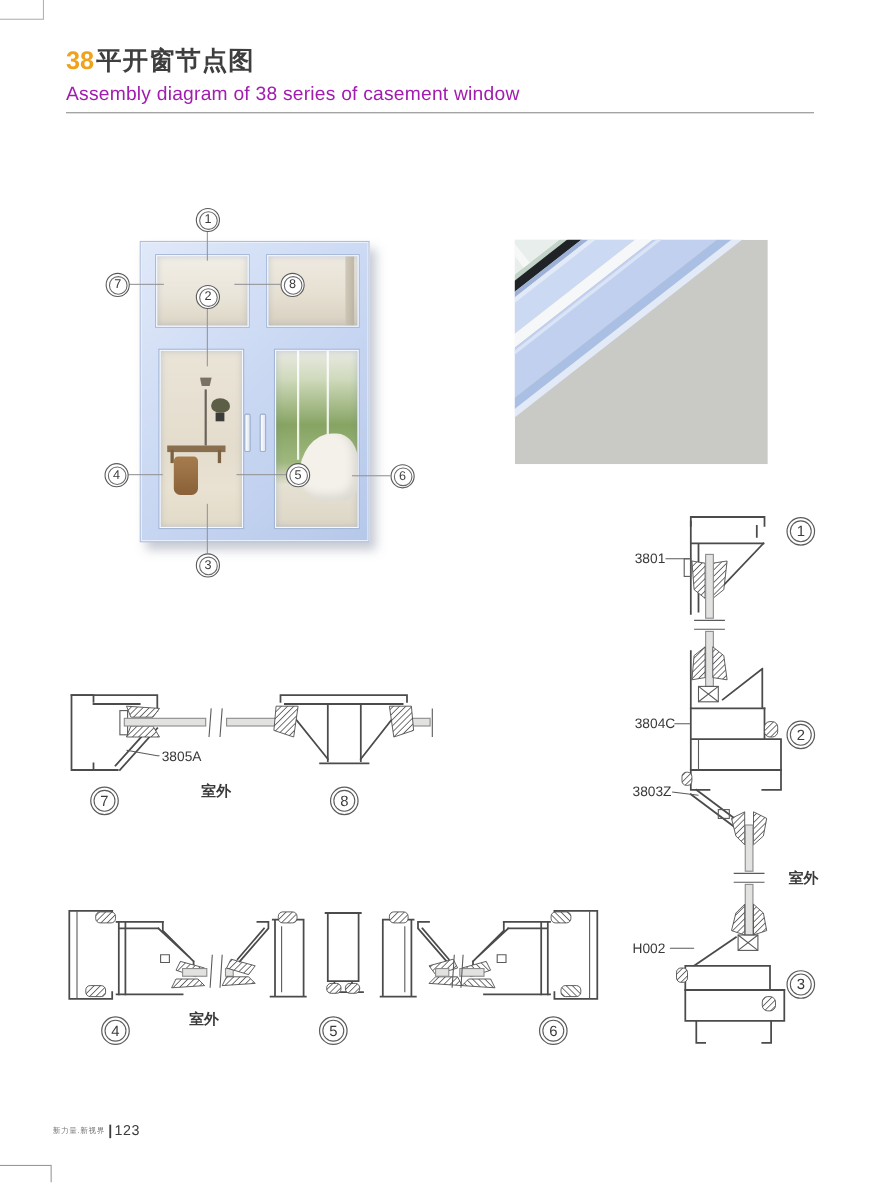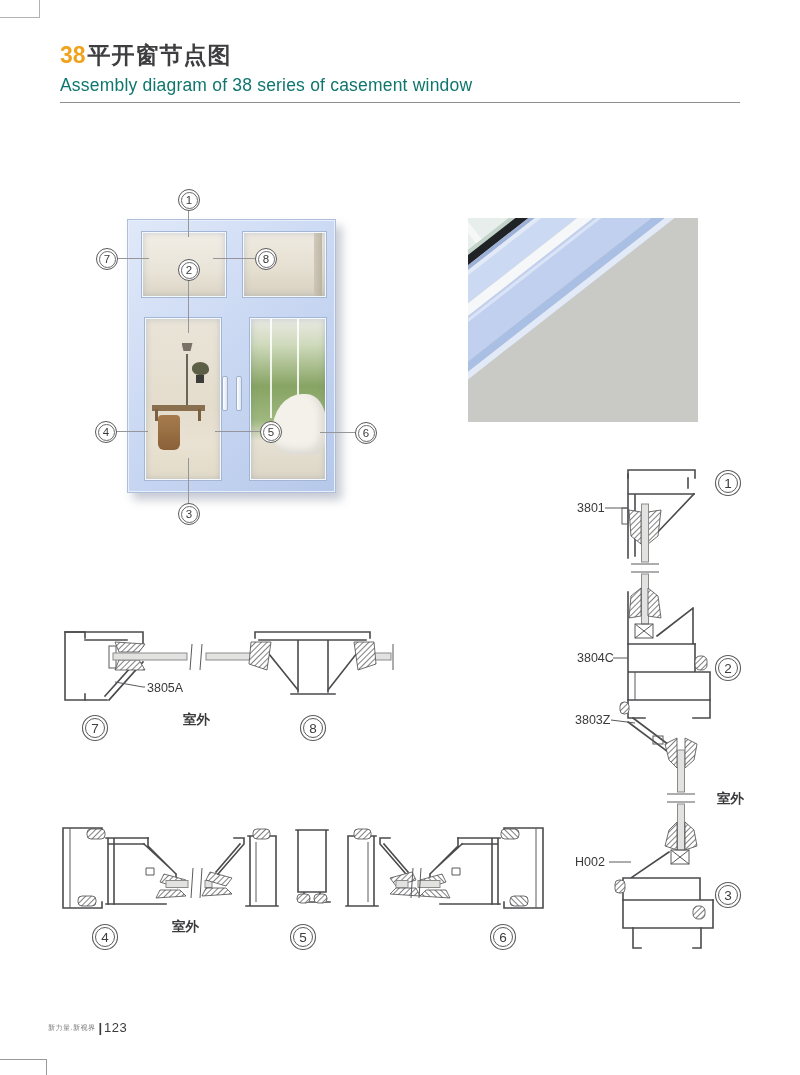--- a/index.html
+++ b/index.html
@@ -3,21 +3,21 @@
 <meta charset="utf-8">
 <style>
   html,body{margin:0;padding:0;background:#fff;}
   .page{position:relative;width:800px;height:1075px;background:#ffffff;overflow:hidden;
         font-family:"Liberation Sans",sans-serif;}
 
   
   .header{position:absolute;left:60px;top:42px;}
   .title{font-size:23px;font-weight:700;color:#3e3e40;letter-spacing:1px;line-height:1.2;}
   .title .num{color:#efa31d;margin-right:2px;letter-spacing:0;}
-  .subtitle{margin-top:5px;font-size:17.5px;color:#0f766e;letter-spacing:.2px;}
+  .subtitle{margin-top:5px;font-size:17.5px;color:#a21caf;letter-spacing:.2px;}
   .rule{position:absolute;left:60px;top:102px;width:680px;height:1px;background:#8e8e90;}
 
   
   .corner-top{position:absolute;left:-10px;top:-14px;width:48px;height:30px;
               border:1px solid #b2b2b2;background:#fff;}
   .corner-bottom{position:absolute;left:-6px;top:1059px;width:51px;height:40px;
               border:1px solid #9a9a9a;background:#fff;}
 
   
   .window-fig{position:absolute;left:127px;top:219px;width:209px;height:274px;}

